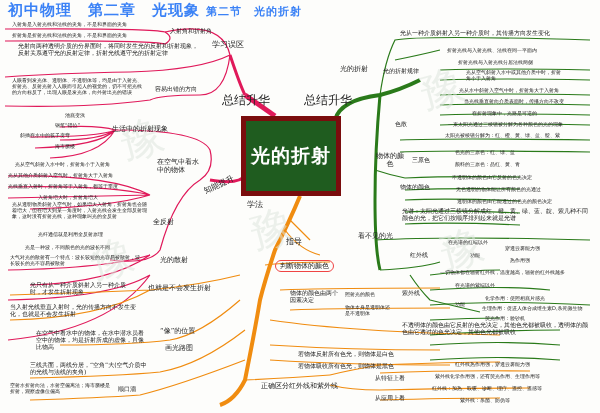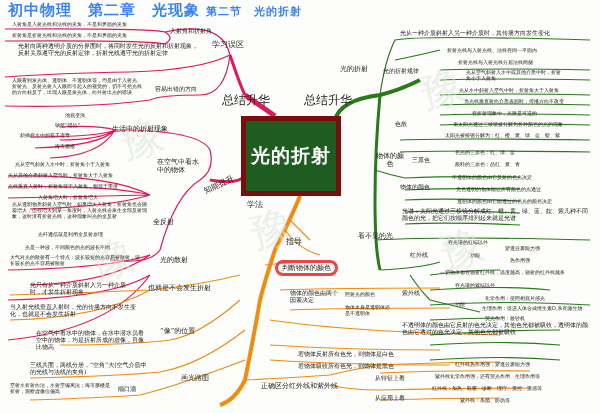--- a/index.html
+++ b/index.html
@@ -150,25 +150,25 @@
 <div class="abs t5" style="left:482px;top:306px;">生理作用：促进人体合成维生素D,杀死微生物</div>
 <div class="abs t5" style="left:485px;top:316px;">荧光作用：验钞机</div>
 
 <div class="abs t8" style="left:247px;top:200px;">学法</div>
 <div class="abs t8" style="left:286px;top:203px;margin-top:34px;">指导</div>
 <div class="abs t7" style="left:148px;top:284px;">也就是不会发生折射</div>
 <div class="abs t6 wrap" style="left:30px;top:282px;width:105px;">光只有从一种介质斜射入另一种介质时，才发生折射现象</div>
 <div class="abs t6 wrap" style="left:10px;top:304px;width:130px;">当入射光线垂直入射时，光的传播方向不发生变化，也就是不会发生折射</div>
 <div class="abs t7" style="left:160px;top:327px;">“像”的位置</div>
 <div class="abs t6 wrap" style="left:36px;top:330px;width:110px;">在空气中看水中的物体，在水中潜水员看空中的物体，均是折射所成的虚像，且像比物高</div>
-<div class="abs t7" style="left:165px;top:374px;margin-left:16px;">画光路图</div>
+<div class="abs t7" style="left:165px;top:344px;">画光路图</div>
 <div class="abs t6 wrap" style="left:30px;top:362px;width:120px;">三线共面，两线分居，“空角”大(空气介质中的光线与法线的夹角)</div>
 <div class="abs t6" style="left:118px;top:386px;">顺口溜</div>
 <div class="abs t5 wrap" style="left:10px;top:383px;width:100px;">空射水折射向法，水射空偏离法；海市蜃楼是折射，观察虚像位偏高</div>
-<div class="abs t7" style="left:275px;top:260px;border:3px solid #ef4444;border-radius:8px;padding:1px 4px;">判断物体的颜色</div>
+<div class="abs t7" style="left:275px;top:260px;border:1px solid #ef4444;border-radius:8px;padding:1px 4px;">判断物体的颜色</div>
 <div class="abs t6 wrap" style="left:290px;top:290px;width:48px;">物体的颜色由两个因素决定</div>
 <div class="abs t5" style="left:345px;top:292px;">照射光的颜色</div>
 <div class="abs t5 wrap" style="left:345px;top:305px;width:45px;">物体本身是透明体还是不透明体</div>
 <div class="abs t6 wrap" style="left:402px;top:322px;width:190px;">不透明体的颜色由它反射的色光决定，其他色光都被吸收，透明体的颜色由它透过的色光决定，其他色光都被吸收</div>
 <div class="abs t6" style="left:298px;top:351px;">若物体反射所有色光，则物体是白色</div>
 <div class="abs t6" style="left:298px;top:363px;">若物体吸收所有色光，则物体是黑色</div>
 <div class="abs t7" style="left:261px;top:382px;">正确区分红外线和紫外线</div>
 <div class="abs t6" style="left:375px;top:375px;">从特征上看</div>
 <div class="abs t6" style="left:375px;top:395px;">从应用上看</div>
 <div class="abs t5" style="left:455px;top:362px;">红外线热作用强，穿透云雾能力强</div>

